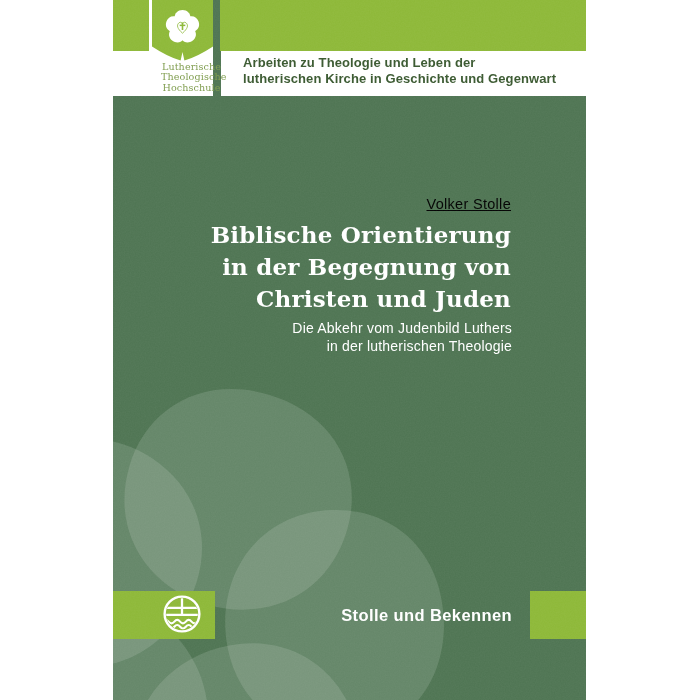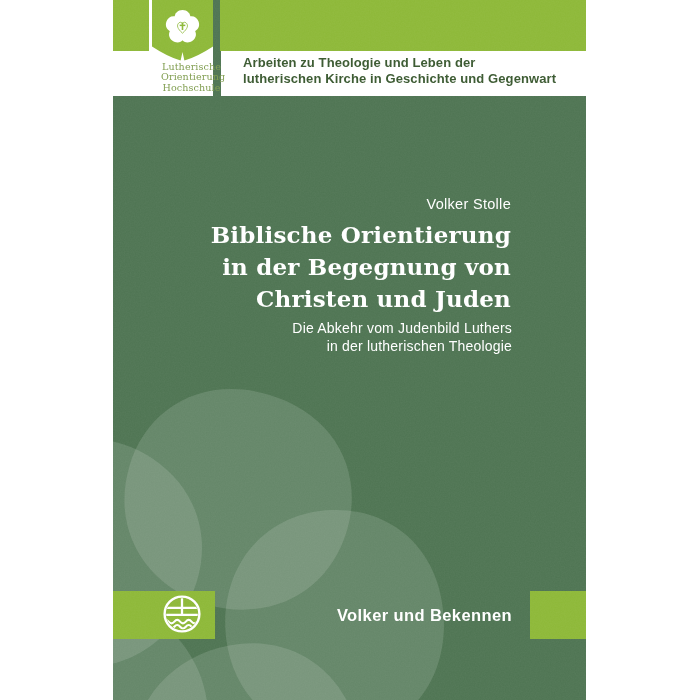--- a/index.html
+++ b/index.html
@@ -23,21 +23,21 @@
     color:#7E9C4D;letter-spacing:0.1px;margin-left:9px;
   }
   .series-banner{
     position:absolute;left:130px;top:51px;height:39px;width:343px;
     display:flex;flex-direction:column;justify-content:center;
     font-size:13px;line-height:15.5px;font-weight:700;color:#39582F;letter-spacing:0.1px;
   }
   
   .author{
     position:absolute;left:0;right:75px;top:196px;text-align:right;
-    color:#ffffff;font-size:14.5px;font-weight:400;letter-spacing:0.3px;
+    color:#000000;font-size:14.5px;font-weight:400;letter-spacing:0.3px;text-decoration:underline;
   }
   .book-title{
     position:absolute;left:0;right:75px;top:219px;margin:0;text-align:right;
     font-family:"DejaVu Serif", serif;font-weight:700;
     font-size:23px;line-height:32px;color:#ffffff;letter-spacing:0.2px;
   }
   .book-title span{display:block;}
   .subtitle{
     position:absolute;left:0;right:74px;top:320px;text-align:right;
     color:#ffffff;font-size:14px;line-height:17.5px;font-weight:400;letter-spacing:0.2px;
@@ -88,21 +88,21 @@
       <path fill="#ffffff" stroke="#8DB837" stroke-width="0.8" d="M0,6.2 C-5.2,1.6 -6.2,-1.8 -3.6,-4.1 C-1.9,-5.6 -0.3,-4.5 0,-2.8 C0.3,-4.5 1.9,-5.6 3.6,-4.1 C6.2,-1.8 5.2,1.6 0,6.2 Z"></path>
       <g fill="#8DB837">
         <rect x="-0.8" y="-4.6" width="1.6" height="7.6"></rect>
         <rect x="-2.8" y="-2.4" width="5.6" height="1.5"></rect>
       </g>
     </g>
   </svg>
 
   <div class="inst-text">
     <span>Lutherische</span><br>
-    <span>Orientierung</span><br>
+    <span>Theologische</span><br>
     <span>Hochschule</span>
   </div>
 
   <div class="series-banner">
     <span>Arbeiten zu Theologie und Leben der</span>
     <span>lutherischen Kirche in Geschichte und Gegenwart</span>
   </div>
 
   <div class="author">Volker Stolle</div>
 
@@ -128,21 +128,21 @@
       <g clip-path="url(#evaClip)" stroke="#ffffff" fill="none">
         <line x1="22" y1="3" x2="22" y2="24.2" stroke-width="2.4"></line>
         <line x1="3" y1="15.6" x2="41" y2="15.6" stroke-width="2.4"></line>
         <line x1="3" y1="23" x2="41" y2="23" stroke-width="2.4"></line>
         <path d="M2,30 q3,-3.6 6,0 t6,0 t6,0 t6,0 t6,0 t6,0" stroke-width="2.2"></path>
         <path d="M2,35.4 q3,-3.6 6,0 t6,0 t6,0 t6,0 t6,0 t6,0" stroke-width="2.2"></path>
       </g>
     </svg>
   </div>
 
-  <div class="footer-label">Volker und Bekennen</div>
+  <div class="footer-label">Stolle und Bekennen</div>
   <div class="footer-right-block"></div>
 
   <svg class="texture" viewBox="0 0 473 700" preserveAspectRatio="none">
     <filter id="paperNoise">
       <feTurbulence type="fractalNoise" baseFrequency="0.8" numOctaves="2" result="n"></feTurbulence>
       <feColorMatrix in="n" type="matrix" values="0 0 0 0 1  0 0 0 0 1  0 0 0 0 1  0 0 0 1 0"></feColorMatrix>
     </filter>
     <rect width="473" height="700" filter="url(#paperNoise)"></rect>
   </svg>
 

